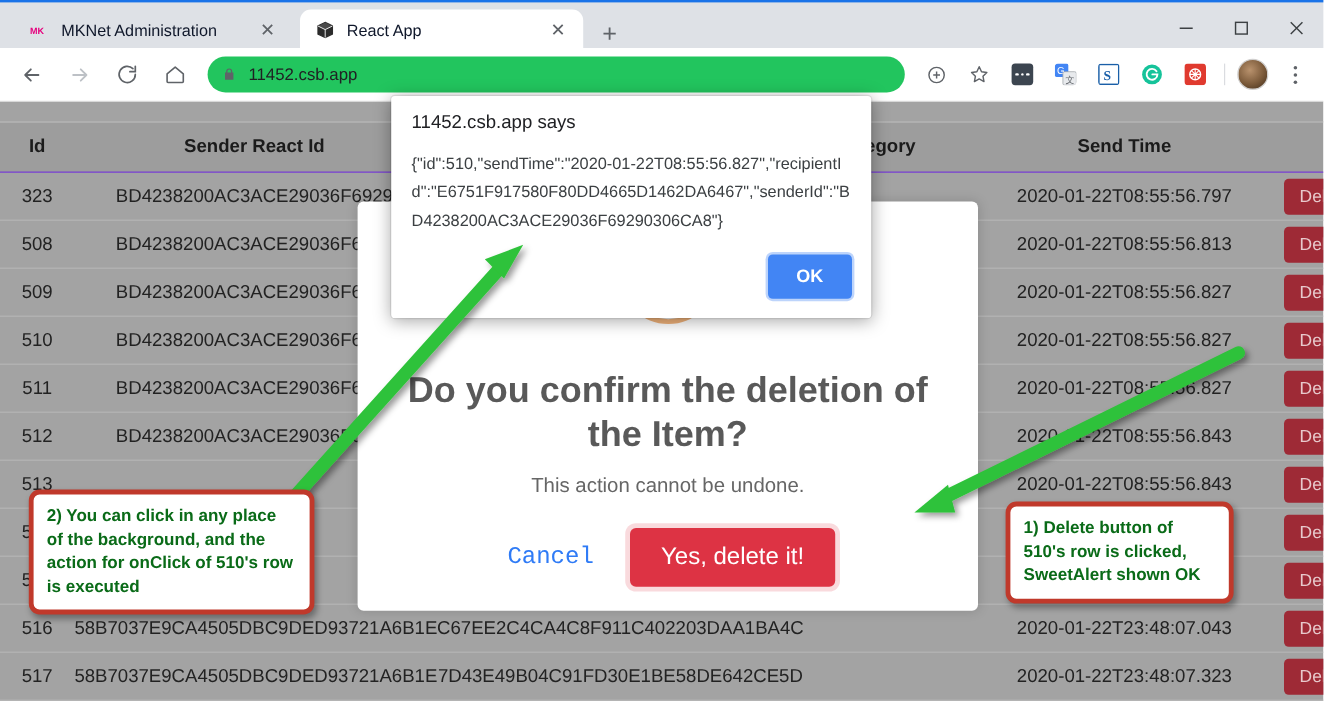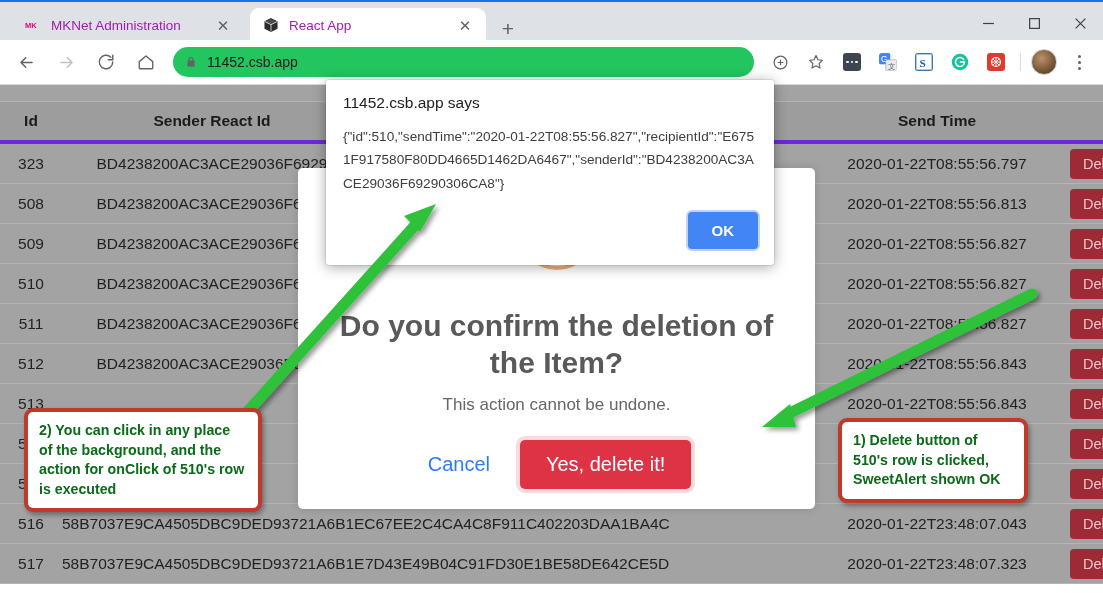--- a/index.html
+++ b/index.html
@@ -22,21 +22,21 @@
     position: absolute; top: 4px; height: 34px;
     border-radius: 9px 9px 0 0;
     display: flex; align-items: center;
     padding: 0 10px 0 12px;
   }
   .tab.inactive { background: transparent; }
   .tab.active { background: #ffffff; box-shadow: 0 0 0 0 #fff; }
   .tab-fav { width: 17px; height: 17px; flex: 0 0 17px; margin-right: 10px;
     display: flex; align-items: center; justify-content: center; }
   .tab-title {
-    font-size: 13.5px; color: #a21caf; white-space: nowrap;
+    font-size: 13.5px; color: #0f172a; white-space: nowrap;
     overflow: hidden; text-overflow: ellipsis;
   }
   .tab-close {
     width: 22px; height: 22px; margin-left: auto; flex: 0 0 22px;
     display: flex; align-items: center; justify-content: center;
     font-size: 15px; color: #5f6368; line-height: 1;
   }
   .newtab {
     position: absolute; left: 494px; top: 11px;
     width: 28px; height: 28px;
@@ -91,21 +91,21 @@
   }
   .table { position: absolute; left: 0; top: 0; width: 1103px; }
   .trow {
     display: flex; align-items: center;
     height: 40px; background: #a3a3a3;
     border-bottom: 1px solid #b4b4b4;
     color: #222; font-size: 15.5px;
   }
   .trow.head {
     height: 42px; background: #9d9d9d; font-weight: bold;
-    border-bottom: 4px solid #6d28d9; font-size: 15.5px; color: #1b1b1b;
+    border-bottom: 1px solid #6d28d9; font-size: 15.5px; color: #1b1b1b;
   }
   .spacer-row { height: 17px; background: #a3a3a3; border-bottom: 1px solid #b4b4b4; }
   .c-id { width: 62px; text-align: center; flex: 0 0 62px; }
   .c-sender { width: 300px; flex: 0 0 300px; text-align: center; }
   .c-recipient { width: 310px; flex: 0 0 310px; text-align: center; }
   .c-category { width: 140px; flex: 0 0 140px; text-align: center; }
   .c-time { width: 250px; flex: 0 0 250px; text-align: center; }
   .c-act { flex: 1; display: flex; align-items: center; justify-content: flex-start; padding-left: 8px; }
   .del-btn {
     background: #9e2a36; color: #e8c9cc; border: none;
@@ -138,32 +138,32 @@
   .swal-text {
     position: absolute; left: 40px; right: 40px; top: 227px;
     font-size: 17px; color: #666; 
   }
   .swal-actions {
     position: absolute; left: 0; right: 0; top: 272px;
     display: flex; align-items: center; justify-content: center; gap: 24px;
   }
   .swal-cancel {
     background: none; border: none; color: #2f7bf6; font-size: 20px;
-    font-family: Liberation Sans, sans-serif; padding: 8px 6px;
+    font-family: Liberation Mono, monospace; padding: 8px 6px;
   }
   .swal-confirm {
     background: #dd3344; color: #fff; border: none; border-radius: 5px;
     font-size: 20px; padding: 13px 26px;
     font-family: "Liberation Sans", sans-serif;
     box-shadow: 0 0 0 4px rgba(221,51,68,0.18);
   }
 
   
   .jsalert {
-    position: absolute; left: 326px; top: 80px; width: 448px; height: 185px;
+    position: absolute; left: 326px; top: 80px; width: 400px; height: 185px;
     background: #fff; border-radius: 3px;
     box-shadow: 0 2px 14px rgba(0,0,0,.35), 0 0 0 1px rgba(0,0,0,.08);
   }
   .jsalert-title {
     position: absolute; left: 17px; top: 14px; font-size: 15.5px; color: #202124;
   }
   .jsalert-msg {
     position: absolute; left: 17px; right: 15px; top: 45px;
     font-size: 13.6px; color: #3c4043; line-height: 1.72;
     word-break: break-all; text-align: left;

